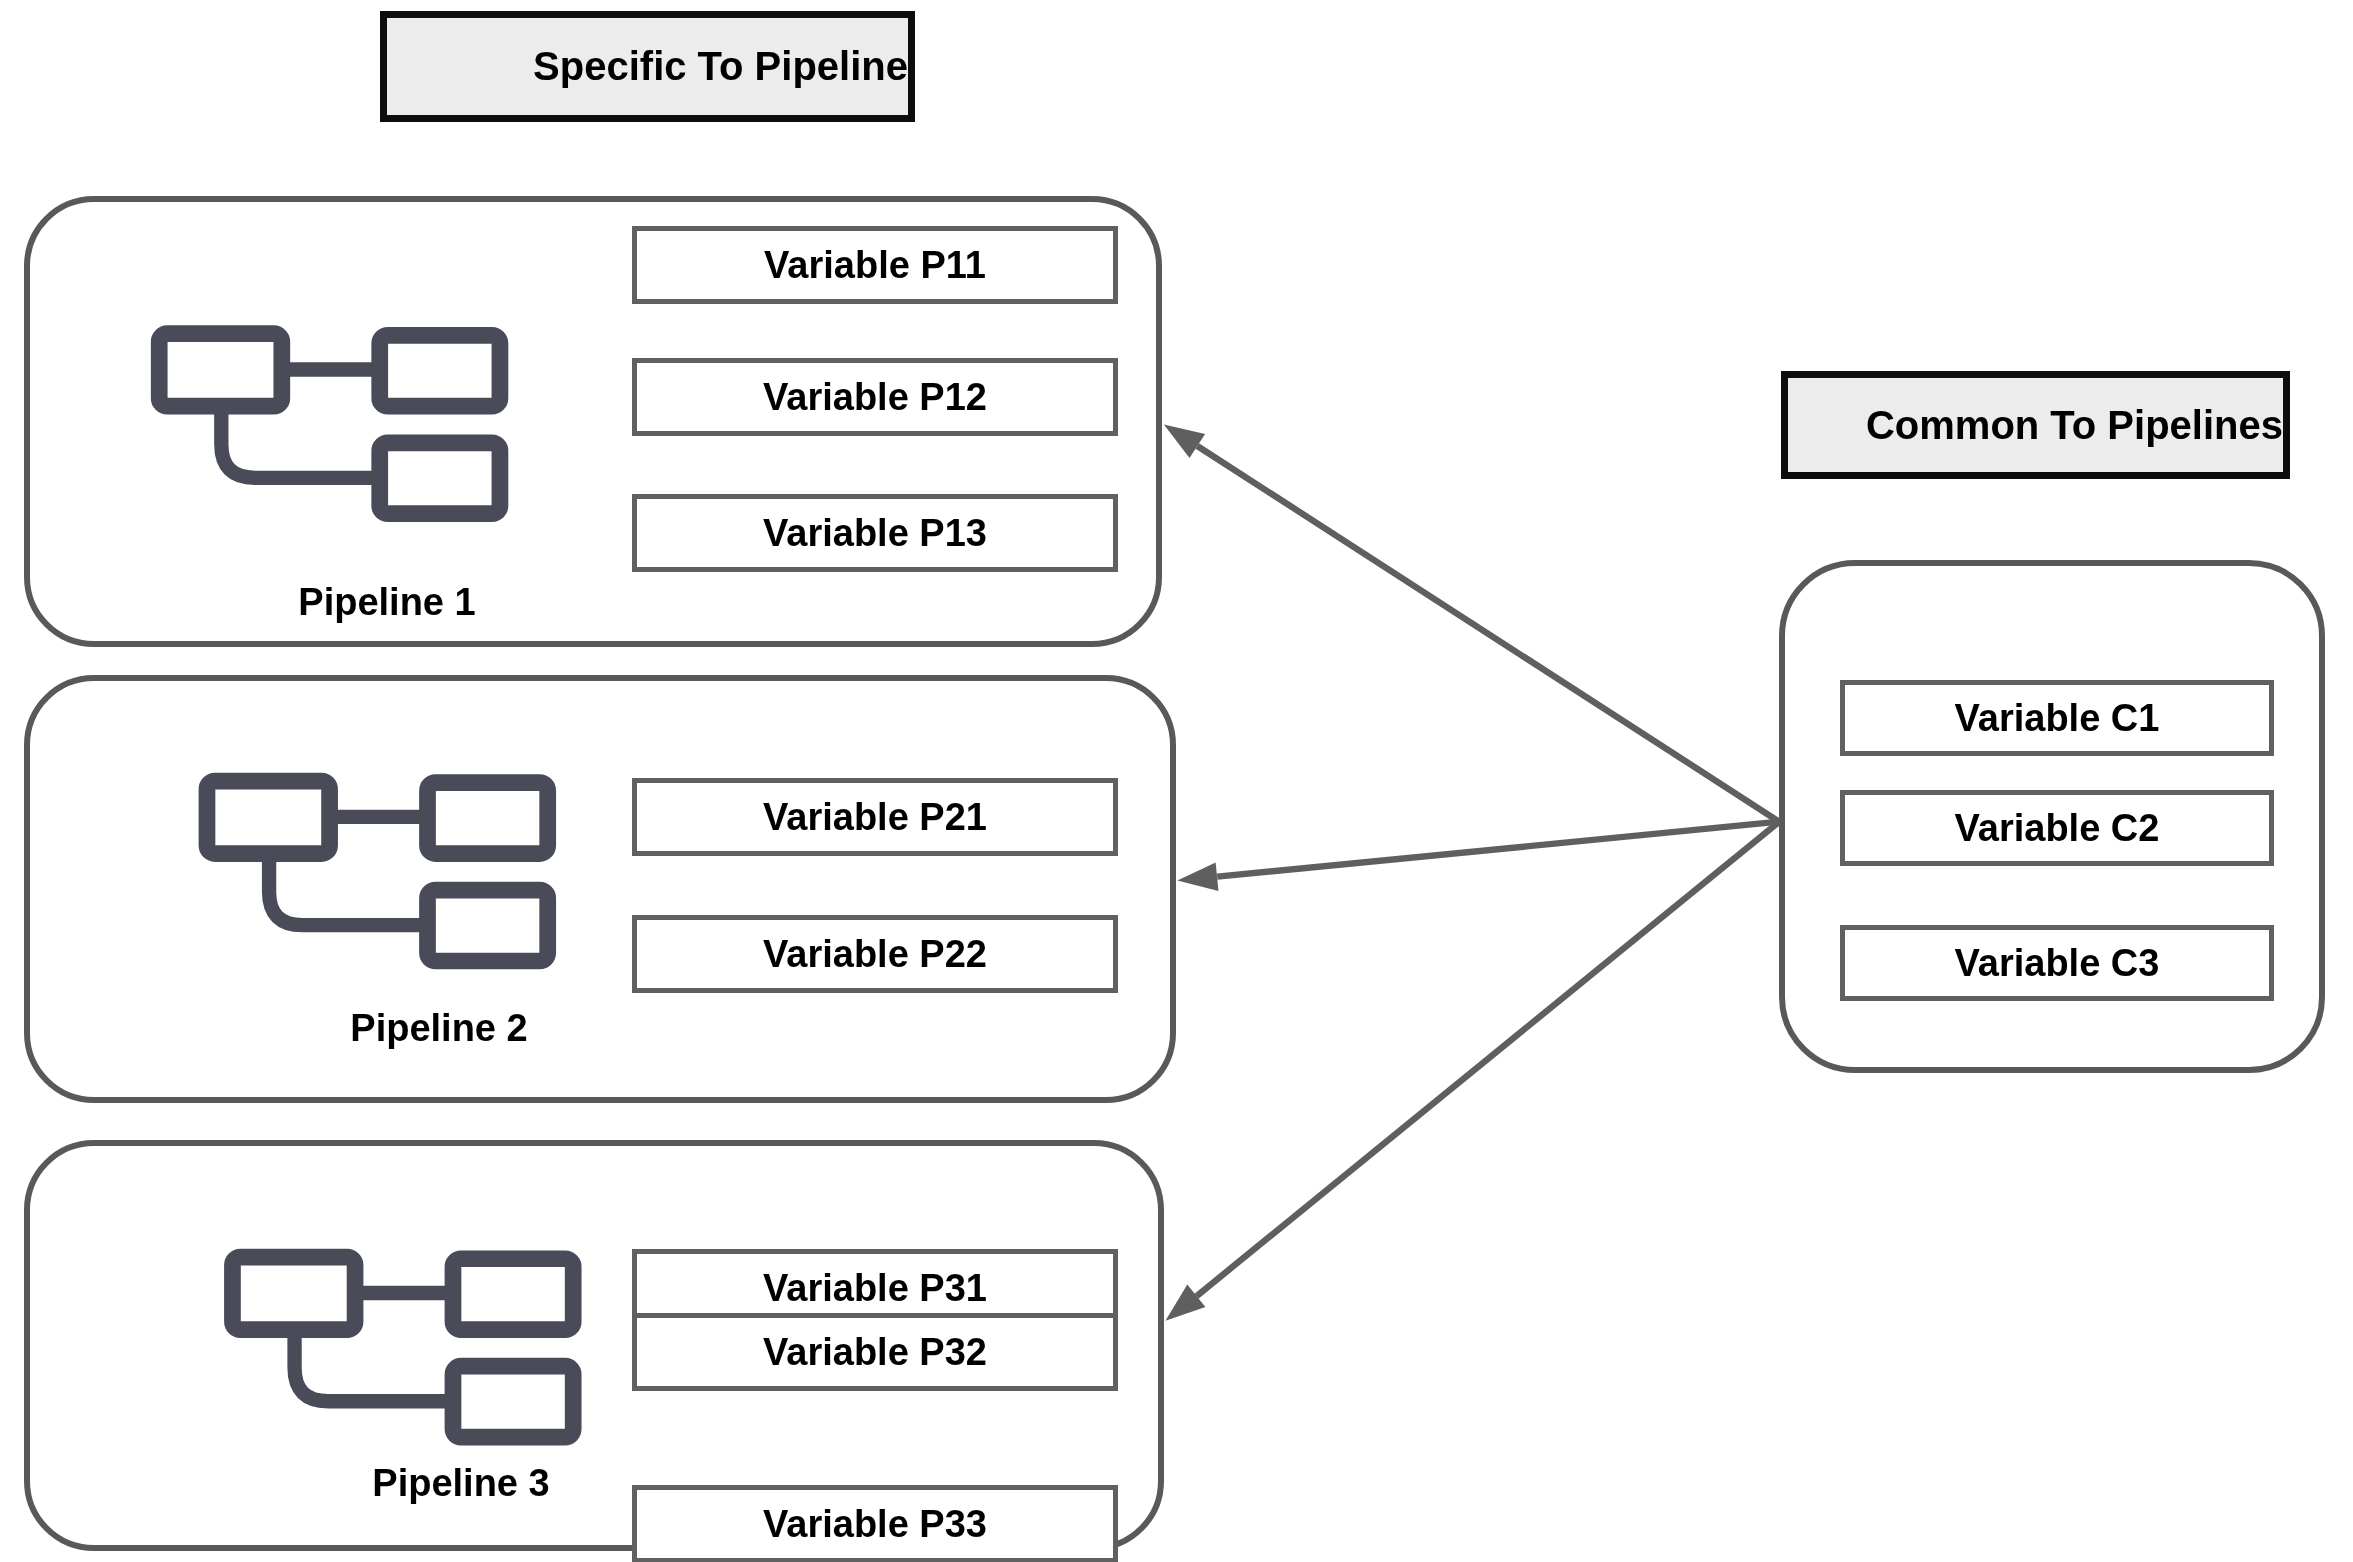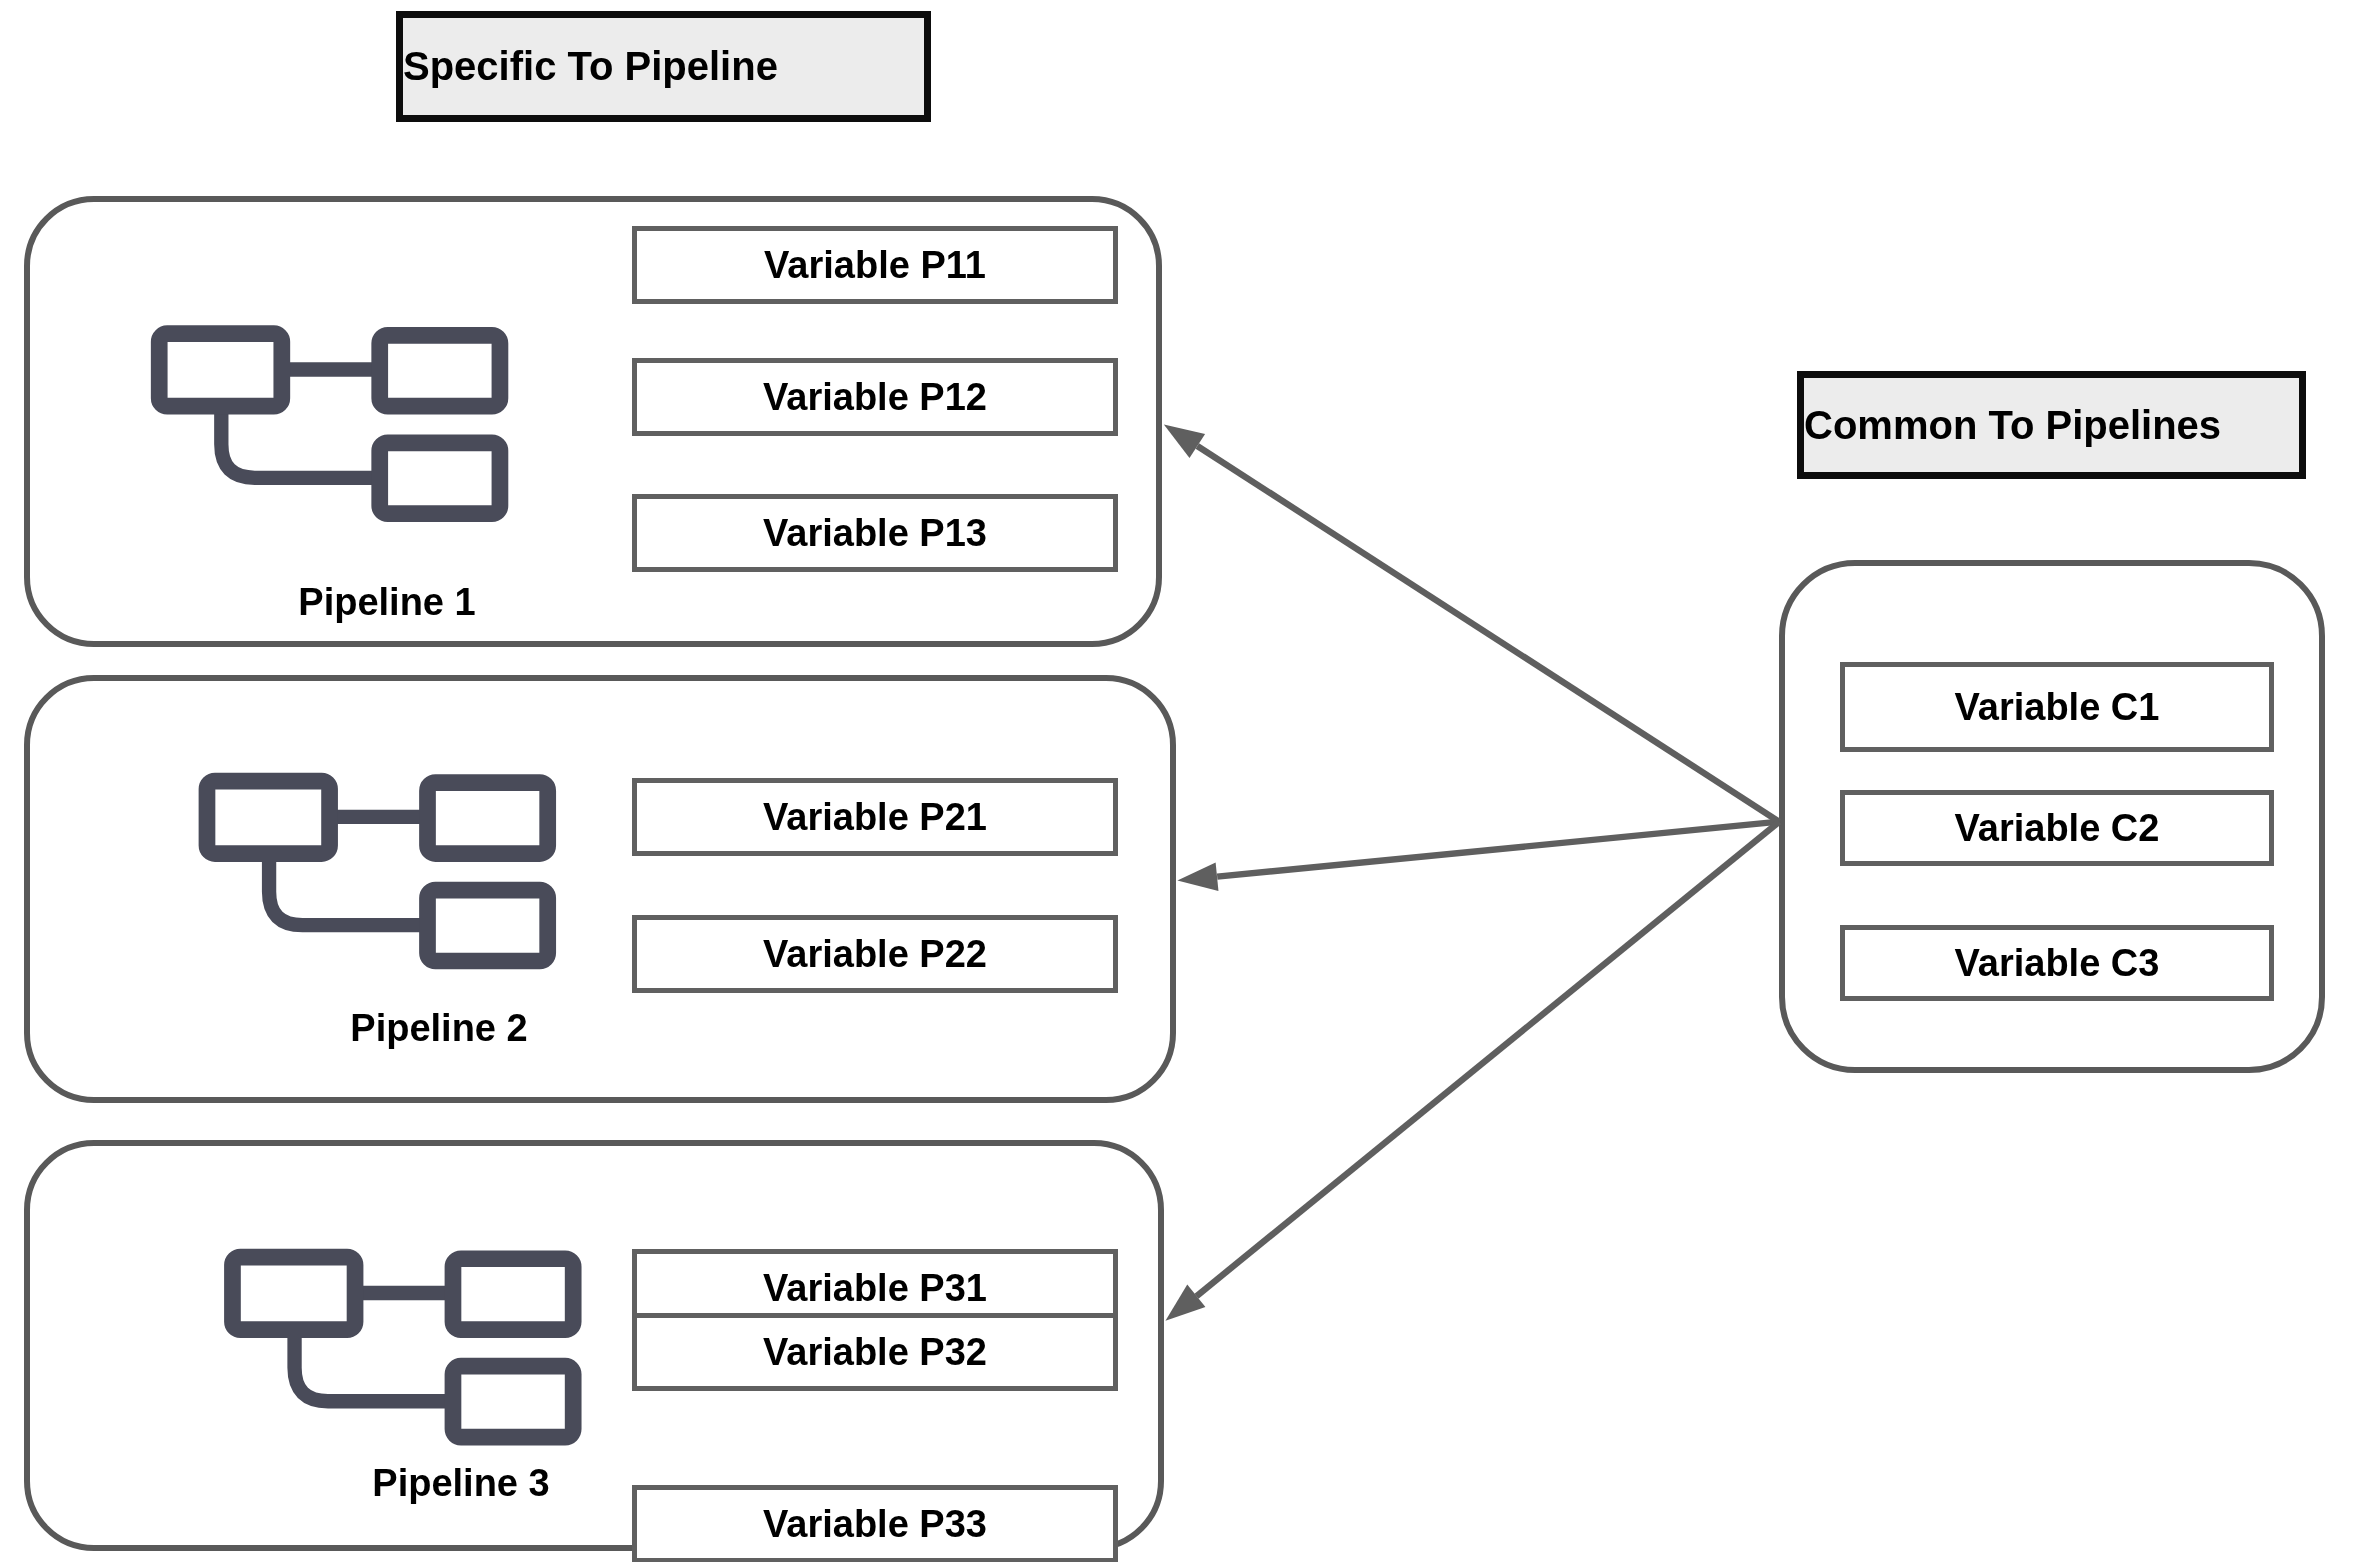--- a/index.html
+++ b/index.html
@@ -11,28 +11,27 @@
     font-family: "Liberation Sans", sans-serif;
     overflow: hidden;
   }
   .layer { position: absolute; inset: 0; }
 
   .title-box {
     position: absolute;
     box-sizing: border-box;
     display: flex;
     align-items: center;
-    justify-content: flex-start;
+    justify-content: flex-end;
     background: var(--title_fill, #ececec);
     border: 7.2px solid var(--title_border, #0d0d0d);
     font-size: 40px;
     font-weight: 700;
     color: var(--title_text, #000);
     white-space: nowrap;
-    margin-left: 16px;
   }
 
   .pipeline-box {
     position: absolute;
     box-sizing: border-box;
     background: #ffffff;
     border: 6.4px solid var(--box_border, #595959);
     border-radius: 70px;
   }
 
@@ -119,21 +118,21 @@
       <span>Variable P32</span>
     </div>
     <div class="var-box" style="left:632px; top:1485px;">
       <span>Variable P33</span>
     </div>
     <div class="pipeline-label" style="left:461px; top:1483px;">Pipeline 3</div>
   </div>
 
   <div class="layer">
     <div class="pipeline-box" style="left:1779px; top:560px; width:546px; height:513px; border-radius:76px;"></div>
-    <div class="var-box" style="left:1840px; top:662px; width:434px; height:90px;">
+    <div class="var-box" style="left:1840px; top:680px; width:434px; height:76px;">
       <span>Variable C1</span>
     </div>
     <div class="var-box" style="left:1840px; top:790px; width:434px; height:76px;">
       <span>Variable C2</span>
     </div>
     <div class="var-box" style="left:1840px; top:925px; width:434px; height:76px;">
       <span>Variable C3</span>
     </div>
   </div>
 

